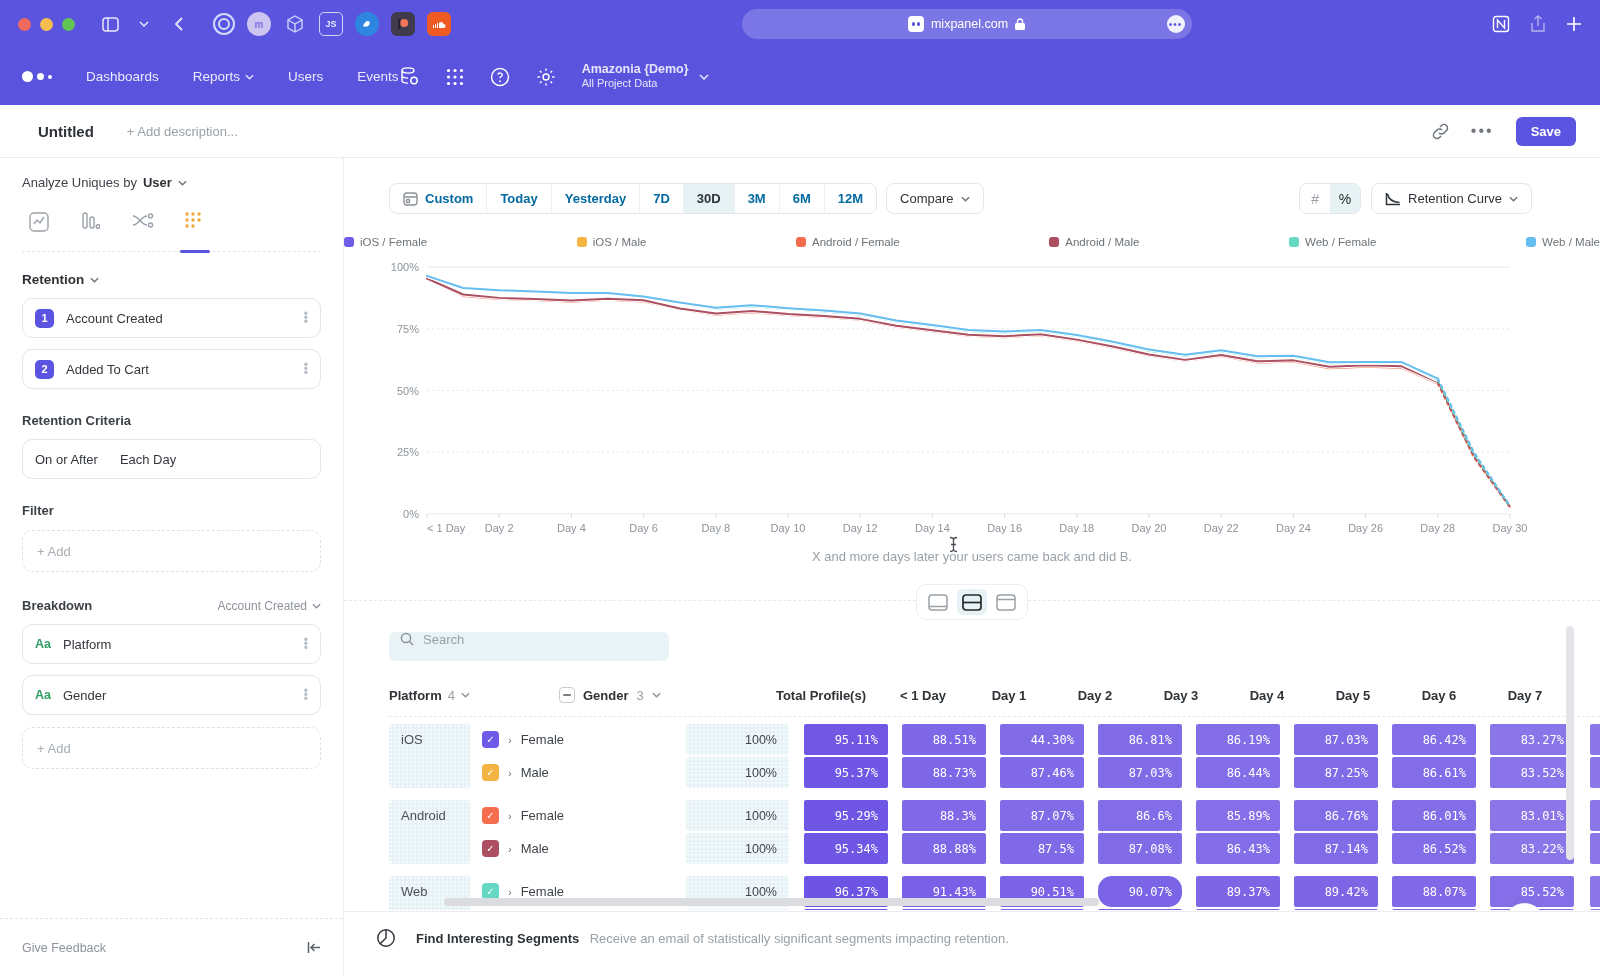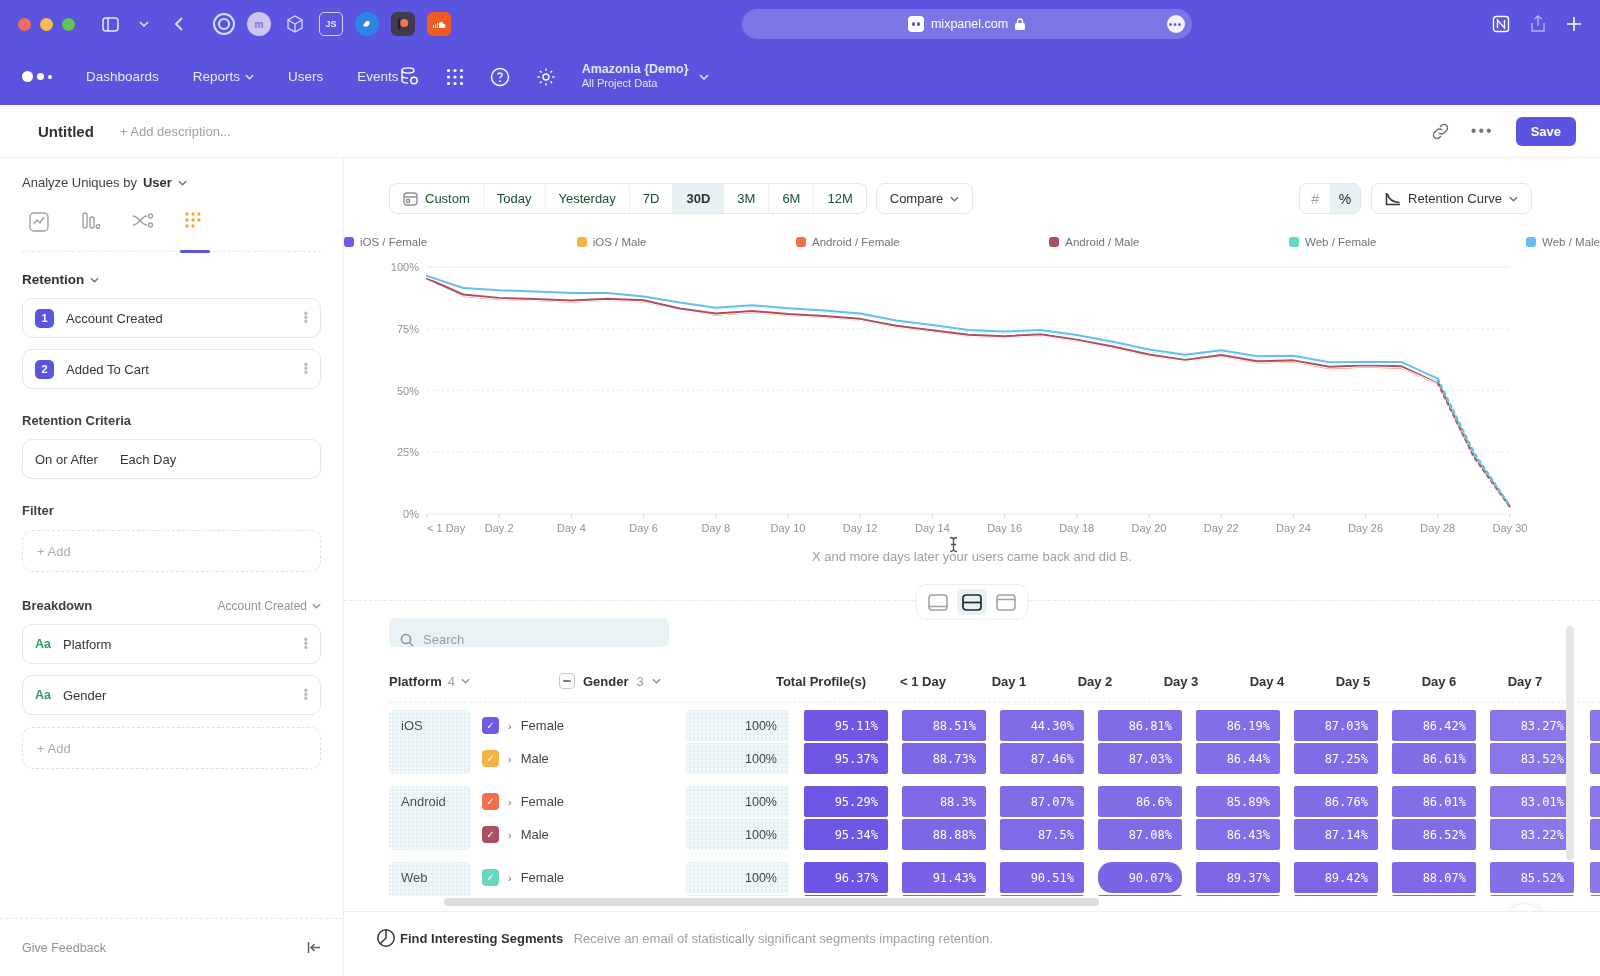--- a/index.html
+++ b/index.html
@@ -30,21 +30,21 @@
   .nav-search-wrap { flex:1; display:flex; justify-content:center; }
   .nav-search { width:438px; height:34px; border-radius:8px; background:rgba(0,0,0,.14); border:1px solid rgba(255,255,255,.28); display:flex; align-items:center; justify-content:center; gap:9px; color:#fff; font-size:13px; }
   .nav-search .short { color:rgba(255,255,255,.55); }
   .nav-right { display:flex; align-items:center; gap:26px; color:#fff; }
   .proj { text-align:left; line-height:1.25; display:flex; align-items:center; gap:10px; }
   .proj b { font-size:12.5px; font-weight:700; display:block; }
   .proj span { font-size:11px; color:rgba(255,255,255,.85); display:block; }
 
   
   .report-header { height:53px; background:#fff; border-bottom:1px solid #ececf1; display:flex; align-items:center; padding:0 24px 0 38px; }
-  .rh-title { font-size:15px; font-weight:700; color:#2e3237; margin-right:26px; }
+  .rh-title { font-size:15px; font-weight:700; color:#2e3237; margin-right:33px; }
   .rh-desc { font-size:13px; color:#9ba1a9; }
   .rh-right { margin-left:auto; display:flex; align-items:center; gap:22px; color:#6f757c; }
   .save-btn { background:#5b54e0; color:#fff; font-size:13px; font-weight:600; border:none; border-radius:6px; height:29px; padding:0 15px; cursor:pointer; }
 
   
   .content { display:flex; height:818px; }
   .sidebar { width:344px; border-right:1px solid #eceef2; position:relative; padding:0 22px; flex-shrink:0; }
   .main { flex:1; position:relative; overflow:hidden; }
 
   
@@ -61,21 +61,21 @@
   .sb-add { border:1px dashed #dde2e8; border-radius:10px; height:42px; display:flex; align-items:center; padding:0 14px; margin-top:12px; color:#a8aeb6; font-size:13px; cursor:pointer; }
   .bd-head { display:flex; align-items:center; margin-top:26px; }
   .bd-head .sel { margin-left:auto; font-size:12px; color:#8e949c; display:flex; gap:5px; align-items:center; cursor:pointer; }
   .aa { color:#2f9e62; font-weight:700; font-size:12.5px; margin-right:12px; }
   .sb-footer { position:absolute; left:0; right:0; bottom:0; height:58px; border-top:1px dashed #e3e7ec; display:flex; align-items:center; padding:0 22px; font-size:12.5px; color:#8d939b; }
   .collapse-ic { margin-left:auto; color:#5a6067; cursor:pointer; }
 
   
   .toolbar { display:flex; align-items:center; margin:25px 68px 0 45px; }
   .dr-group { display:flex; align-items:stretch; border:1px solid #e3e6ea; border-radius:8px; overflow:hidden; height:31px; background:#fff; }
-  .dr-item { display:flex; align-items:center; gap:7px; padding:0 13px; font-size:13px; color:#14532d; border-right:1px solid #edf0f3; cursor:pointer; white-space:nowrap; }
+  .dr-item { display:flex; align-items:center; gap:7px; padding:0 13px; font-size:13px; color:#0369a1; border-right:1px solid #edf0f3; cursor:pointer; white-space:nowrap;font-weight:bold; }
   .dr-item:last-child { border-right:none; }
   .dr-item.sel { background:#e7f2f4; color:#2e3338; font-weight:700; }
   .tb-btn { display:flex; align-items:center; gap:7px; border:1px solid #e3e6ea; border-radius:8px; height:31px; padding:0 13px; font-size:13px; color:#2f3439; margin-left:9px; background:#fff; cursor:pointer; }
   .tb-right { margin-left:auto; display:flex; align-items:center; gap:10px; }
   .np-group { display:flex; border:1px solid #e3e6ea; border-radius:8px; overflow:hidden; height:31px; background:#fff; }
   .np-item { width:30px; display:flex; align-items:center; justify-content:center; font-size:14px; color:#9aa1a8; cursor:pointer; }
   .np-item.sel { background:#e7f2f4; color:#24282c; }
 
   
   .legend { display:flex; justify-content:space-between; gap:18px; margin-top:21px; height:14px; align-items:center; }
@@ -84,21 +84,21 @@
   .chart-wrap { margin:10px 68px 0 45px; }
   .caption { text-align:center; font-size:13px; color:#9aa1a8; margin-top:14px; }
   .divider-row { position:relative; margin-top:20px; height:34px; }
   .divider-row .dash { position:absolute; top:16px; left:0; right:0; border-top:1px dashed #e5e8ec; }
   .toggle-group { position:absolute; left:50%; transform:translateX(-50%); top:0; background:#fff; border:1px solid #eceef1; border-radius:10px; display:flex; gap:4px; padding:4px 6px; }
   .tg-item { width:30px; height:26px; border-radius:6px; display:flex; align-items:center; justify-content:center; cursor:pointer; color:#9aa1a8; }
   .tg-item.sel { background:#e7f2f4; color:#24282c; }
 
   
   .tbl { margin-left:45px; }
-  .search-box { width:280px; height:29px; background:#e9f3f6; border-radius:6px; display:flex; align-items:flex-end; gap:9px; padding:0 11px; margin-top:0; color:#97a0a7; font-size:13px; }
+  .search-box { width:280px; height:29px; background:#e9f3f6; border-radius:6px; display:flex; align-items:flex-start; gap:9px; padding:0 11px; margin-top:14px; color:#97a0a7; font-size:13px; }
   .t-headrow { display:flex; align-items:center; margin-top:22px; height:24px; font-size:13px; }
   .th-platform { width:158px; display:flex; align-items:center; gap:6px; font-weight:700; color:#2e3338; }
   .th-count { color:#9aa1a8; font-weight:400; }
   .th-gender { width:197px; margin-left:12px; display:flex; align-items:center; gap:8px; font-weight:700; color:#2e3338; }
   .th-total { width:103px; margin-left:7px; text-align:right; font-weight:700; color:#2e3338; }
   .th-days { display:flex; margin-left:15px; gap:2px; }
   .th-day { width:84px; text-align:center; font-weight:700; color:#2e3338; }
   .t-viewport { height:194px; overflow:hidden; margin-top:9px; border-top:1px dashed #e5e8ec; padding-top:7px; }
   .t-group { display:flex; margin-bottom:12px; }
   .t-platform { width:158px; border-radius:4px; background:#e7f2f6; background-image:radial-gradient(rgba(255,255,255,.75) 1px, transparent 1px); background-size:4px 4px; padding:8px 12px; font-size:13px; color:#4a5056; }
@@ -106,21 +106,21 @@
   .t-row { display:flex; align-items:stretch; height:31px; }
   .g-cell { width:197px; display:flex; align-items:center; gap:9px; font-size:13px; color:#3f444a; }
   .cbx { width:17px; height:17px; border-radius:4px; color:#fff; font-size:10px; display:flex; align-items:center; justify-content:center; }
   .g-chev { color:#6d7378; font-size:11px; }
   .tot-cell { width:103px; margin-left:7px; border-radius:3px; background:#e7f2f6; background-image:radial-gradient(rgba(255,255,255,.75) 1px, transparent 1px); background-size:4px 4px; display:flex; align-items:center; justify-content:flex-end; padding-right:12px; font-size:12.5px; color:#3f444a; }
   .day-cells { display:flex; gap:14px; margin-left:15px; }
   .d-cell { width:84px; border-radius:2px; display:flex; align-items:center; justify-content:flex-end; padding-right:10px; color:#fff; font-size:12px; font-family:"DejaVu Sans Mono", monospace; }
   .sliver { width:10px; border-radius:2px 0 0 2px; margin-left:2px; }
 
   
-  .bottom-bar { position:absolute; left:0; right:0; bottom:0; height:65px; border-top:1px solid #ebedf0; background:#fff; display:flex; align-items:center; padding:0 0 12px 32px; gap:4px; }
+  .bottom-bar { position:absolute; left:0; right:0; bottom:0; height:65px; border-top:1px solid #ebedf0; background:#fff; display:flex; align-items:center; padding:0 0 12px 32px; gap:20px; }
   .bb-title { font-size:13px; font-weight:700; color:#2e3338; }
   .bb-desc { font-size:13px; color:#9aa1a8; margin-left:6px; }
   .hscroll { position:absolute; left:100px; top:740px; width:655px; height:8px; border-radius:4px; background:#dadcdf; }
   .vscroll { position:absolute; right:26px; top:468px; width:8px; height:234px; border-radius:4px; background:#e3e5e9; }
   .link-fab { position:absolute; left:1160px; top:745px; width:41px; height:41px; border-radius:50%; background:#fff; border:1px solid #f0f1f3; box-shadow:0 3px 10px rgba(40,40,60,.14); display:flex; align-items:center; justify-content:center; color:#3c4147; cursor:pointer; }
   .text-cursor { position:absolute; left:604px; top:378px; color:#4a4f55; }
 </style>
 </head>
 <body>
 

